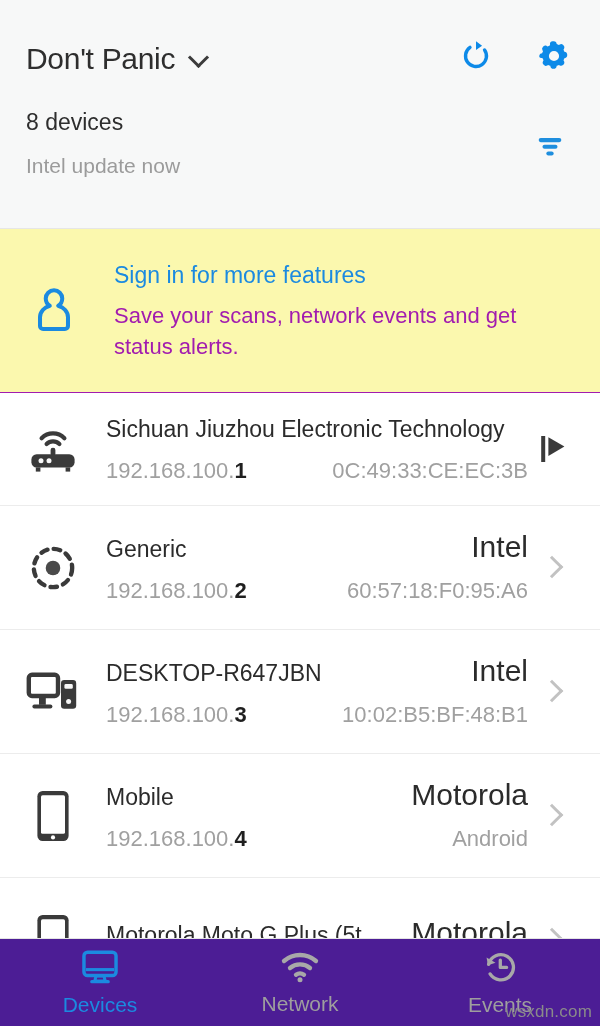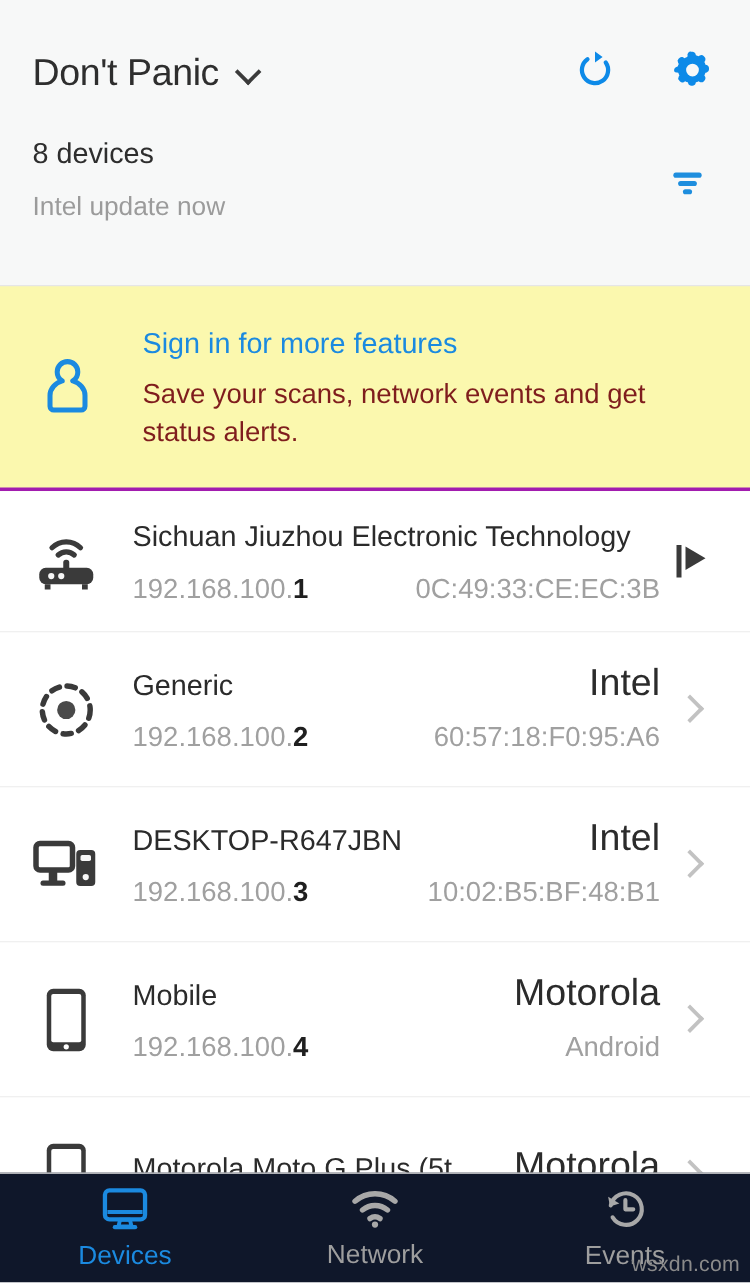--- a/index.html
+++ b/index.html
@@ -51,29 +51,29 @@
   .filter-btn {
     margin-left:auto; width:48px; height:48px;
     display:flex; align-items:center; justify-content:center;
     margin-top:18px; cursor:pointer;
   }
 
   
   .banner {
     background:#fbf8ae;
     border-top:1px solid #e6e6e6;
-    border-bottom:3px solid #a21caf;
+    border-bottom:1px solid #a21caf;
     height:165px;
     display:flex; align-items:center;
     padding:0 26px 0 22px;
   }
   .banner-icon { width:64px; flex:0 0 64px; display:flex; justify-content:center; }
   .banner-txt { padding-left:28px; }
   .banner-title { color:#1b8ae0; font-size:23px; line-height:30px; margin-bottom:10px; }
-  .banner-sub   { color:#7f1d1d; font-size:22px; line-height:31px; }
+  .banner-sub   { color:#a21caf; font-size:22px; line-height:31px; }
 
   
   .dev-list { background:#fff; }
   .dev-row {
     display:flex; align-items:center;
     height:124px;
     border-bottom:1px solid #ececec;
     padding:0 22px 0 16px;
     background:#fff;
   }
@@ -97,21 +97,21 @@
   .chev-r::after{
     content:""; position:absolute; left:0; top:0;
     width:13px; height:13px;
     border-right:3px solid #c2c2c2; border-top:3px solid #c2c2c2;
     transform:rotate(45deg);
   }
 
   
   .bottom-nav {
     position:absolute; left:0; bottom:0; width:600px; height:88px;
-    background:#0f172a;
+    background:#4c1d95;
     border-top:1px solid #e4e4e4;
     display:flex; align-items:center;
   }
   .nav-item {
     flex:1 1 0; height:100%;
     display:flex; flex-direction:column; align-items:center; justify-content:center;
     gap:8px; cursor:pointer;
   }
   .nav-label { font-size:21px; line-height:24px; color:#9e9e9e; }
   .nav-item.active .nav-label { color:#1b8ae0; }

